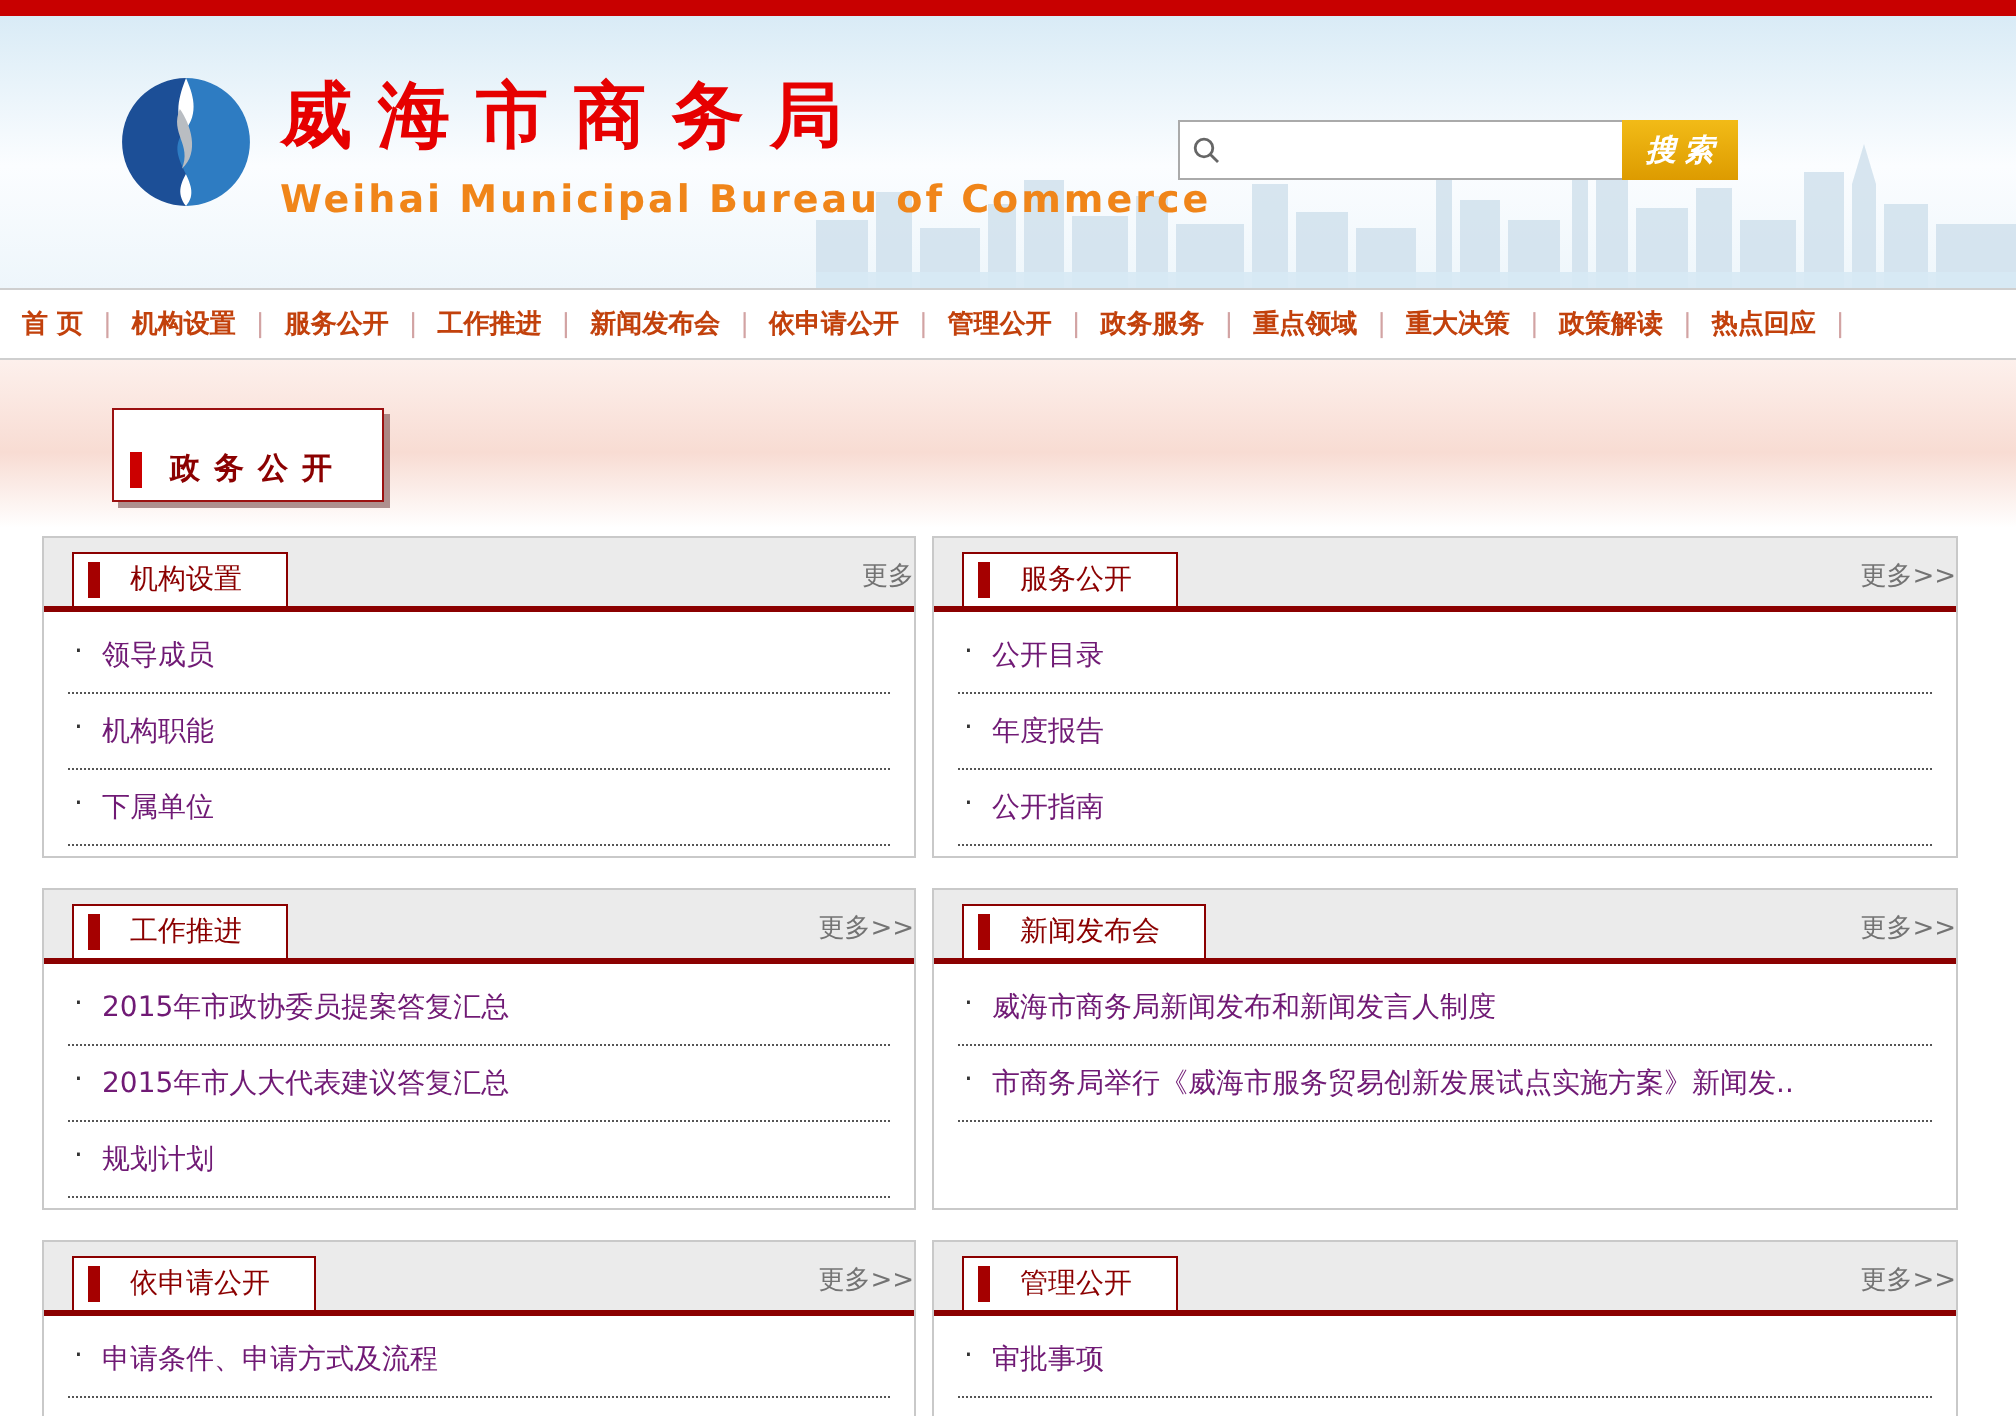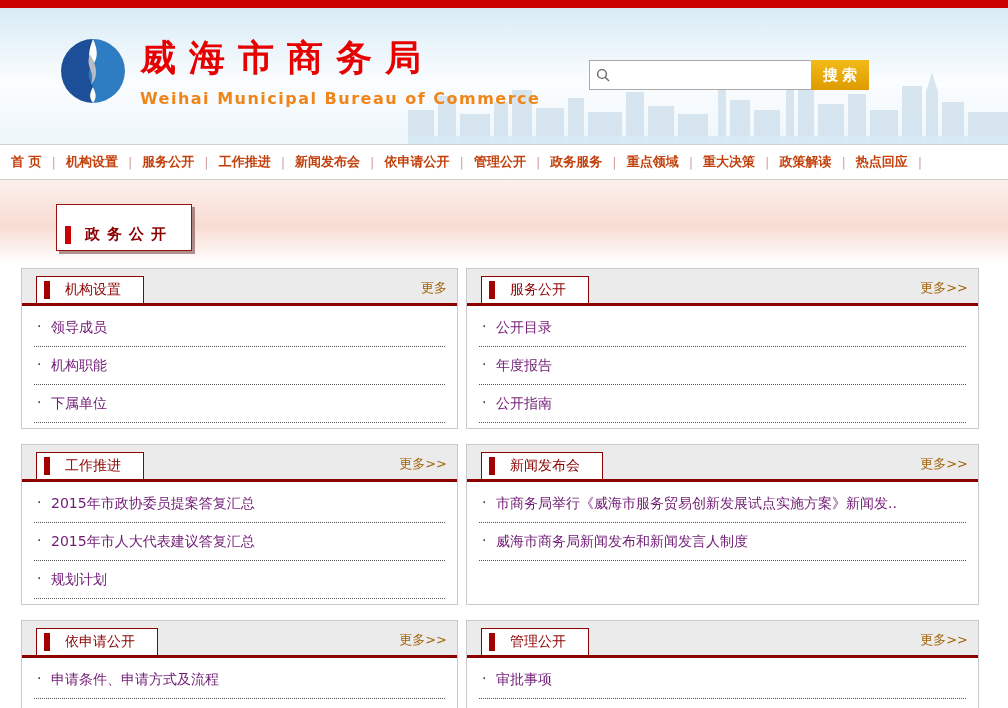--- a/index.html
+++ b/index.html
@@ -10,29 +10,29 @@
   .topbar { height:8px; background:#c80000; }
 
   
   .header { position:relative; height:136px;
             background:linear-gradient(#d9ebf6 0%, #fbfdff 55%, #eef6fb 100%); }
   .skyline { position:absolute; right:0; bottom:0; width:600px; height:92px; }
   .brand { position:absolute; left:60px; top:26px; display:flex; align-items:flex-start; }
   .logo { width:66px; height:66px; margin-top:4px; }
   .brand-text { margin-left:14px; }
   .title-cn { font-size:36px; font-weight:bold; color:#e60000; letter-spacing:13px; white-space:nowrap; }
-  .title-en { font-size:16px; font-weight:bold; color:#f08519; letter-spacing:1.5px; margin-top:6px; }
+  .title-en { font-size:19px; font-weight:bold; color:#f08519; letter-spacing:1.5px; margin-top:6px; }
   .searchwrap { position:absolute; left:589px; top:52px; width:280px; height:30px; display:flex; z-index:3; }
   .searchwrap input { flex:1; height:30px; border:1px solid #aaa; border-right:none;
                       background:#fff; padding:0 6px 0 26px; font-size:14px; outline:none; }
   .mag { position:absolute; left:7px; top:8px; width:14px; height:14px; }
   .search-btn { width:58px; height:30px; border:none; cursor:pointer;
                 background:linear-gradient(#f2bb17, #dd9b00); color:#fff;
                 font-size:15px; font-weight:bold; letter-spacing:4px; padding-left:4px;
-                font-family:"DejaVu Sans","Liberation Sans",sans-serif; }
+                font-family:"DejaVu Sans","Liberation Sans",sans-serif;font-style:italic; }
 
   
   .nav { height:36px; background:#fff; border-top:1px solid #cfcfcf; border-bottom:1px solid #cfcfcf;
          display:flex; align-items:center; padding-left:8px; }
   .nav ul { list-style:none; display:flex; }
   .nav li { display:flex; align-items:center; cursor:pointer; }
   .nav li span { color:#c2410c; font-weight:bold; font-size:13px; padding:0 3px; white-space:nowrap; }
   .nav li::after { content:"|"; color:#d2a3a3; font-size:13px; margin:0 7px; font-weight:normal; }
 
   
@@ -48,21 +48,21 @@
   .panels { padding:4px 0 0 21px; }
   .prow { display:flex; gap:8px; margin-bottom:15px; }
   .panel { background:#fff; border:1px solid #c9c9c9; height:161px; overflow:hidden; }
   .p-left  { width:437px; }
   .p-right { width:513px; }
   .panel-head { position:relative; height:37px; background:#ebebeb; border-bottom:3px solid #8b0000; }
   .ptitle { position:absolute; left:14px; top:7px; height:28px; display:flex; align-items:center;
             background:#fff; border:1px solid #8b0000; padding:0 22px 0 7px; cursor:pointer; }
   .ptitle .tick { width:6px; height:18px; background:#a50000; margin-right:15px; }
   .ptitle .txt { color:#8b0000; font-size:14px; white-space:nowrap; }
-  .more { position:absolute; right:10px; top:10px; color:#a16207; font-size:13px; cursor:pointer; text-decoration:none; }
+  .more { position:absolute; right:0; top:10px; color:#737373; font-size:13px; cursor:pointer; text-decoration:none; }
   .panel ul { list-style:none; padding:3px 12px 0 12px; }
   .panel li { position:relative; padding:10px 0 9px 17px; border-bottom:1px dotted #555;
               font-size:14px; color:#701a75; white-space:nowrap; overflow:hidden; cursor:pointer; }
   .panel li::before { content:"·"; position:absolute; left:3px; top:9px; color:#333; }
 </style>
 </head>
 <body>
 
 <div class="topbar"></div>
 
@@ -217,22 +217,22 @@
     </section>
     <section class="panel p-right">
       <div class="panel-head">
         <div class="ptitle">
           <span class="tick"></span>
           <span class="txt">新闻发布会</span>
         </div>
         <a class="more">更多&gt;&gt;</a>
       </div>
       <ul>
+        <li>威海市商务局新闻发布和新闻发言人制度</li>
         <li>市商务局举行《威海市服务贸易创新发展试点实施方案》新闻发..</li>
-        <li>威海市商务局新闻发布和新闻发言人制度</li>
       </ul>
     </section>
   </div>
 
   <div class="prow">
     <section class="panel p-left">
       <div class="panel-head">
         <div class="ptitle">
           <span class="tick"></span>
           <span class="txt">依申请公开</span>

